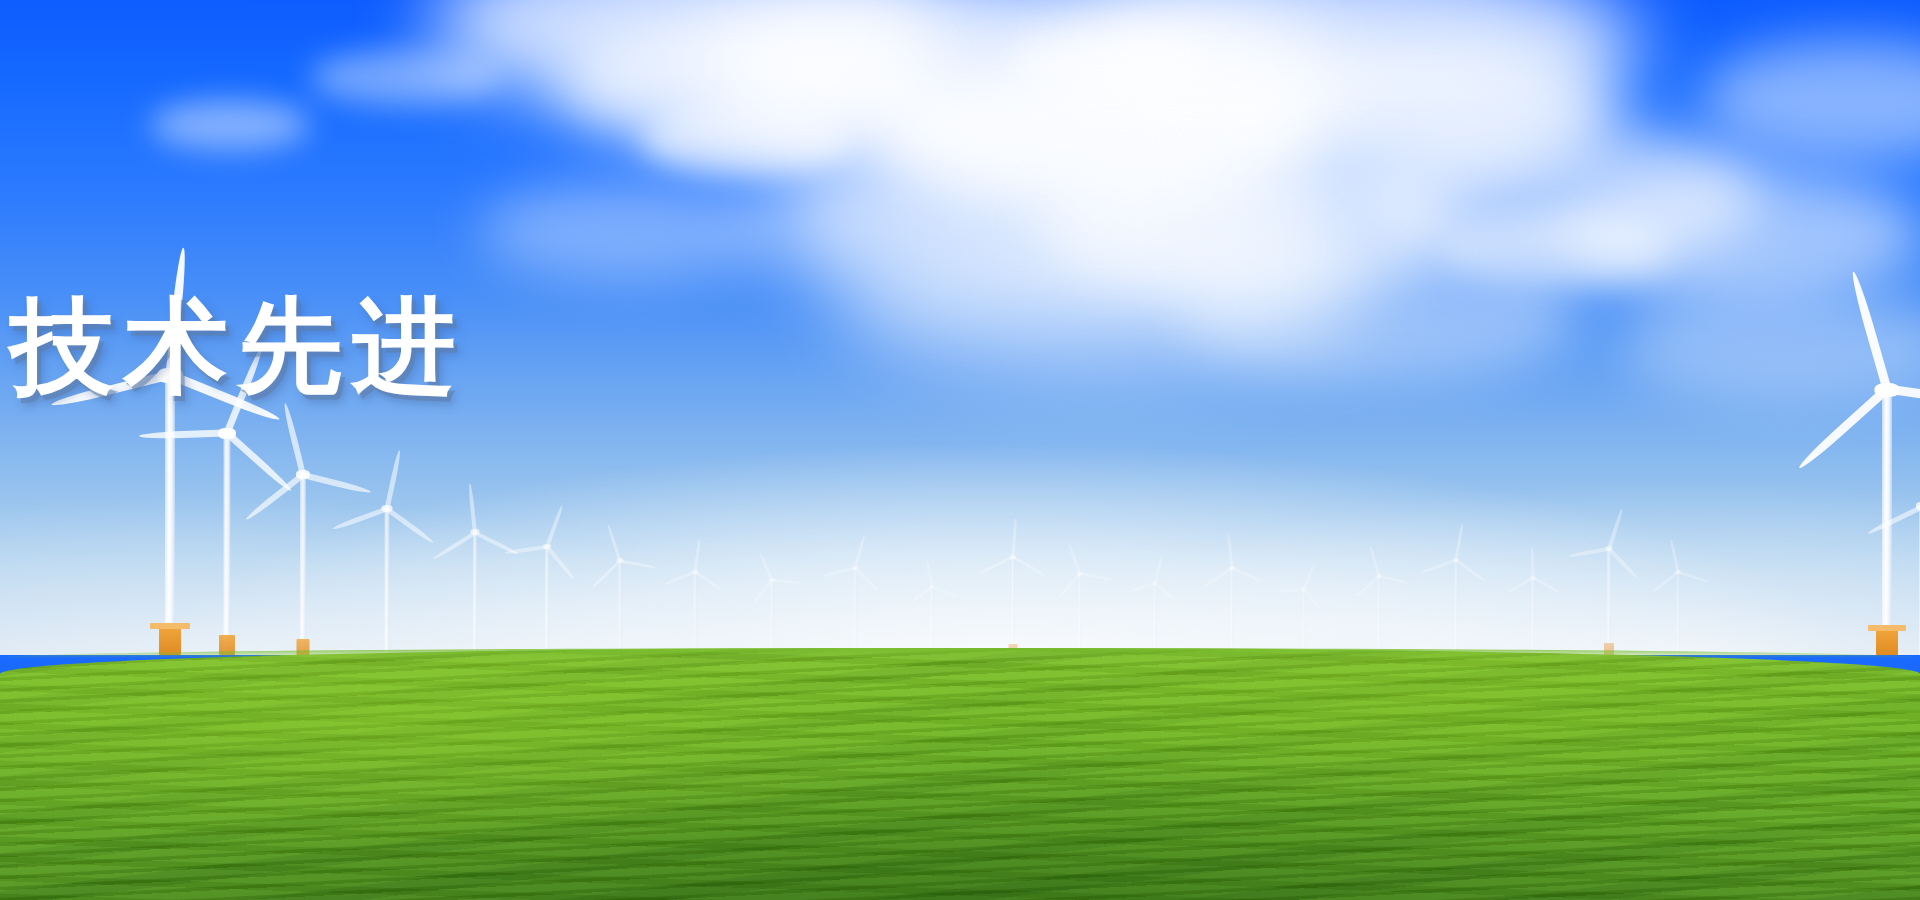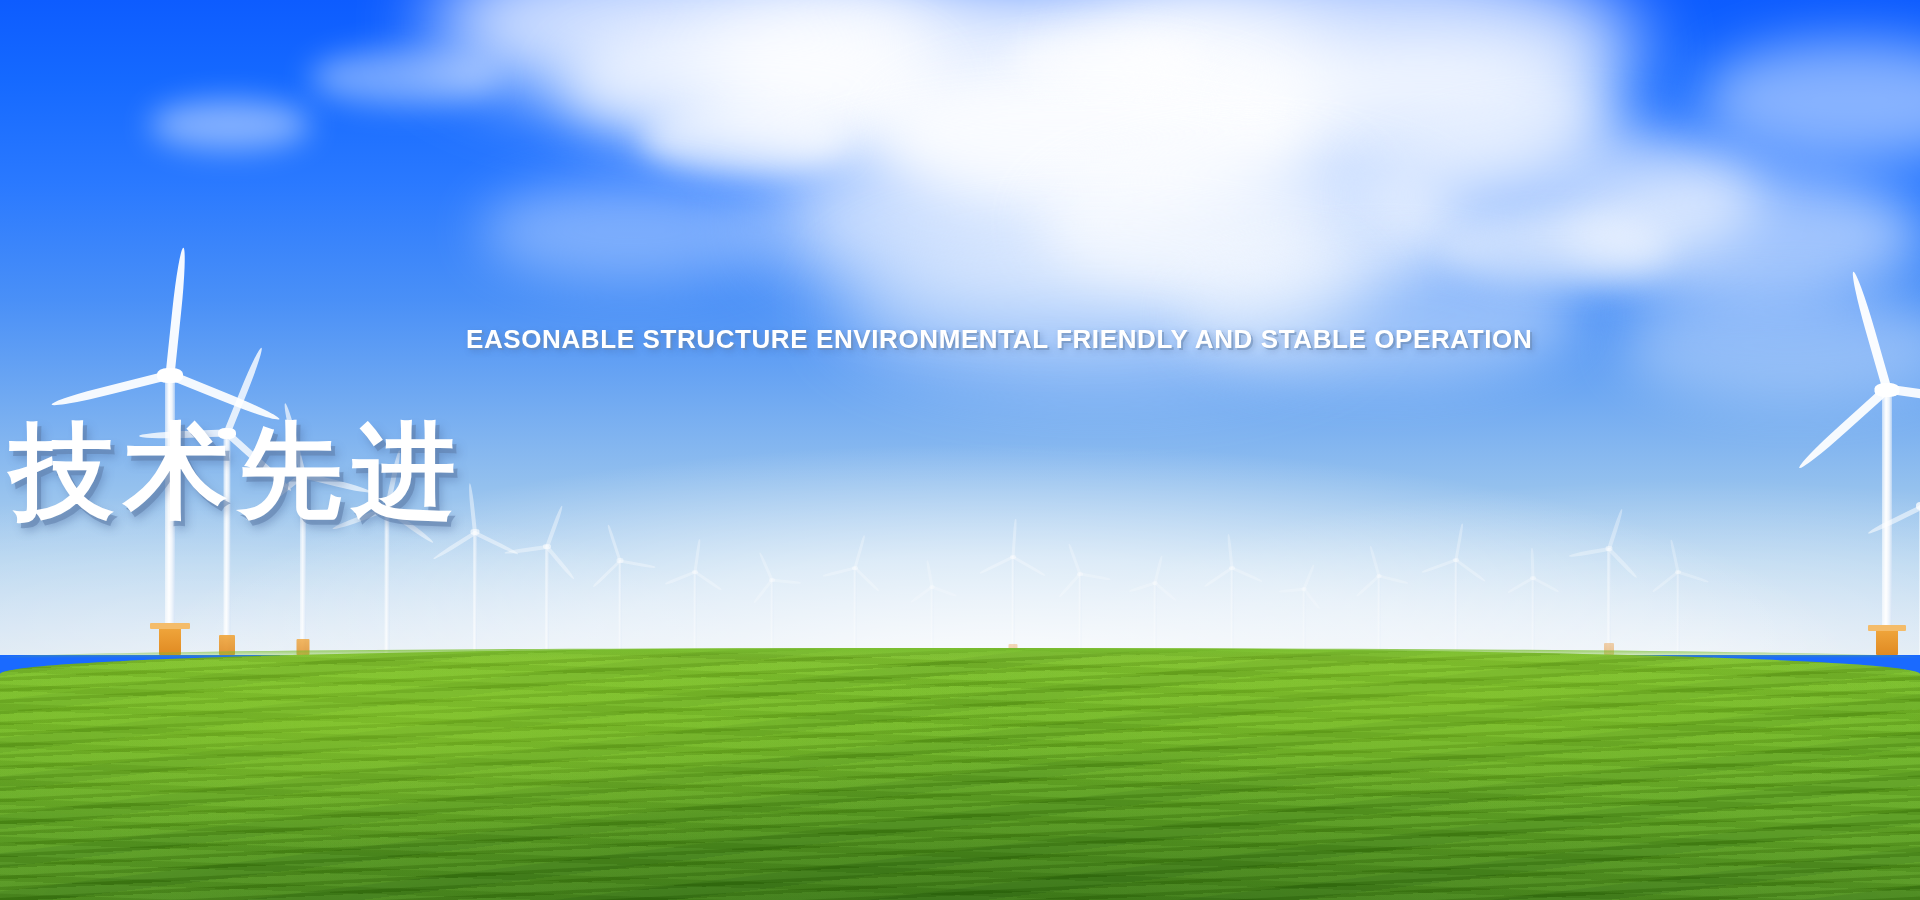--- a/index.html
+++ b/index.html
@@ -100,22 +100,22 @@
     border-radius:48% 48% 0 0 / 26px 26px 0 0;
   }
   .ground-edge{
     position:absolute; left:0; top:0; width:1920px; height:10px;
     background:linear-gradient(to bottom, rgba(120,190,45,.9), rgba(120,190,45,0));
     border-radius:48% 48% 0 0 / 10px 10px 0 0;
   }
 
   
   .copy{
-    position:absolute; left:0; top:0; width:1920px; height:655px;
-    display:flex; align-items:center; justify-content:flex-start;
+    position:absolute; left:0; top:8px; width:1920px; height:655px;
+    display:flex; align-items:flex-start; justify-content:flex-start;
   }
   .headline{
     margin-top:286px;
     font-size:104px; line-height:1.0; font-weight:bold; color:#ffffff;
     letter-spacing:10px; text-indent:10px;
     text-shadow: 4px 5px 0 rgba(95,125,170,.55), 6px 8px 10px rgba(60,90,140,.35);
     white-space:nowrap;
   }
   .subline{
     margin-top:26px;
@@ -360,16 +360,15 @@
   </div>
 
   <div class="ground">
     <div class="ground-tex"></div>
     <div class="ground-shade"></div>
     <div class="ground-edge"></div>
   </div>
 
   <div class="copy">
     <div class="headline">技术先进</div>
-    <div class="engline">EASONABLE STRUCTURE ENVIRONMENTAL FRIENDLY AND STABLE OPERATION</div>
   </div>
 
 </div>
 
 </body></html>

